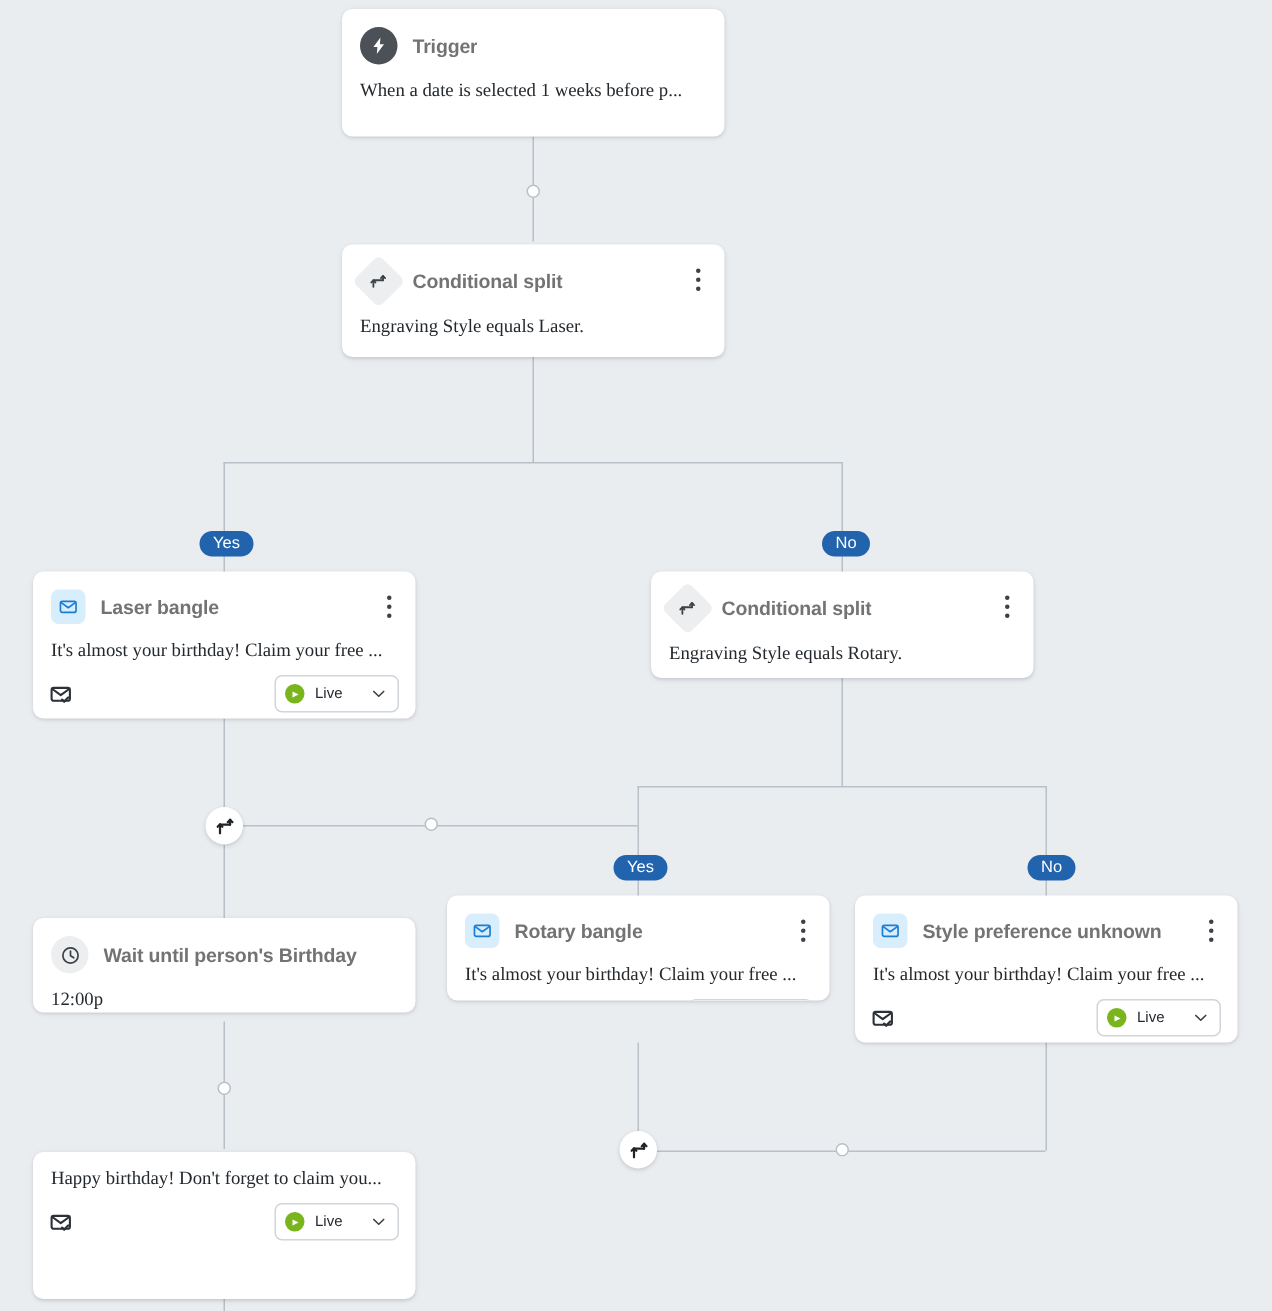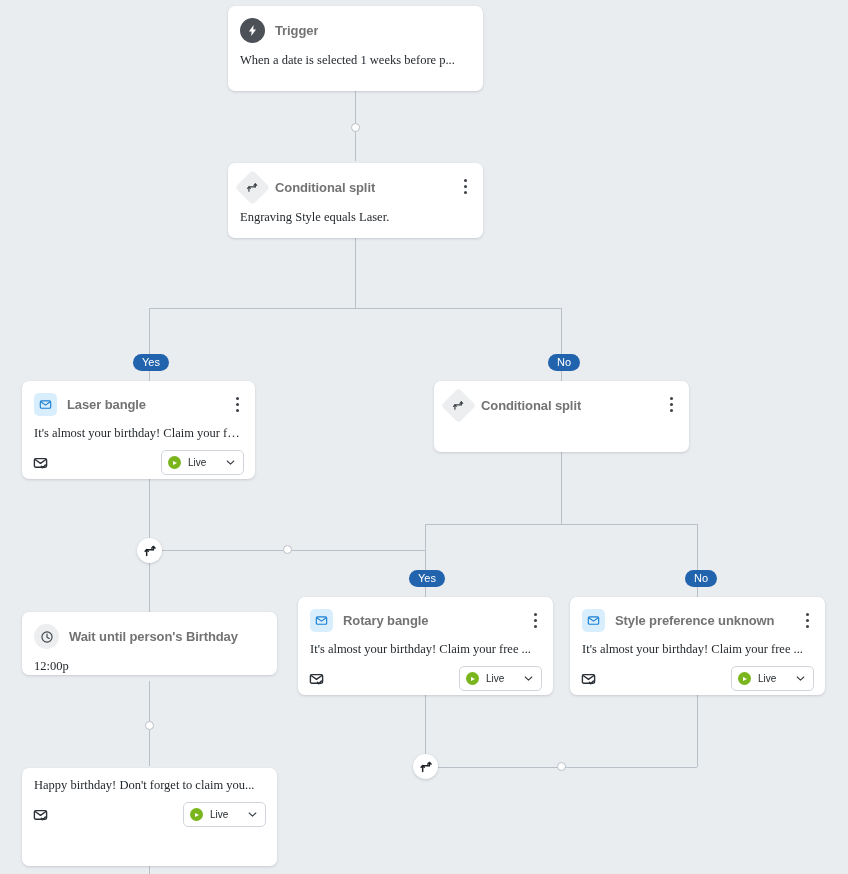--- a/index.html
+++ b/index.html
@@ -251,21 +251,21 @@
       <div class="card-title">Conditional split</div>
       <div class="kebab">
           <i></i>
           <i></i>
           <i></i>
         </div>
     </div>
     <div class="card-body">Engraving Style equals Laser.</div>
   </div>
 
-  <div class="card" style="left:22px; top:381px; width:233px; height:98px;">
+  <div class="card" style="left:22px; top:381px; width:255px; height:98px;">
     <div class="card-head">
       <div class="card-icon icon-email">
         <svg width="13" height="13" viewBox="0 0 16 16">
             <rect x="1.6" y="3.6" width="12.8" height="9" rx="1.6" fill="none" stroke="#1a7fd4" stroke-width="1.4"></rect>
             <path d="M2.2 4.6L8 8.8l5.8-4.2" fill="none" stroke="#1a7fd4" stroke-width="1.4" stroke-linecap="round" stroke-linejoin="round"></path>
           </svg>
       </div>
       <div class="card-title">Laser bangle</div>
       <div class="kebab">
           <i></i>
@@ -302,36 +302,37 @@
           <path d="M11.5 3.6v3.6" fill="none" stroke="#3c4248" stroke-width="1.5" stroke-linecap="round"></path>
         </svg>
       </div>
       <div class="card-title">Conditional split</div>
       <div class="kebab">
           <i></i>
           <i></i>
           <i></i>
         </div>
     </div>
+    <div class="card-body">Engraving Style equals Rotary.</div>
   </div>
 
   <div class="card" style="left:22px; top:612px; width:255px; height:63px;">
     <div class="card-head">
       <div class="card-icon icon-clock">
         <svg width="14" height="14" viewBox="0 0 16 16">
             <circle cx="8" cy="8" r="5.8" fill="none" stroke="#3c4248" stroke-width="1.3"></circle>
             <path d="M8 4.6V8.2l2.5 1.5" fill="none" stroke="#3c4248" stroke-width="1.3" stroke-linecap="round" stroke-linejoin="round"></path>
           </svg>
       </div>
       <div class="card-title">Wait until person's Birthday</div>
     </div>
     <div class="card-body">12:00p</div>
   </div>
 
-  <div class="card" style="left:298px; top:597px; width:255px; height:98px;">
+  <div class="card" style="left:298px; top:597px; width:255px; height:70px;">
     <div class="card-head">
       <div class="card-icon icon-email">
         <svg width="13" height="13" viewBox="0 0 16 16">
             <rect x="1.6" y="3.6" width="12.8" height="9" rx="1.6" fill="none" stroke="#1a7fd4" stroke-width="1.4"></rect>
             <path d="M2.2 4.6L8 8.8l5.8-4.2" fill="none" stroke="#1a7fd4" stroke-width="1.4" stroke-linecap="round" stroke-linejoin="round"></path>
           </svg>
       </div>
       <div class="card-title">Rotary bangle</div>
       <div class="kebab">
           <i></i>

